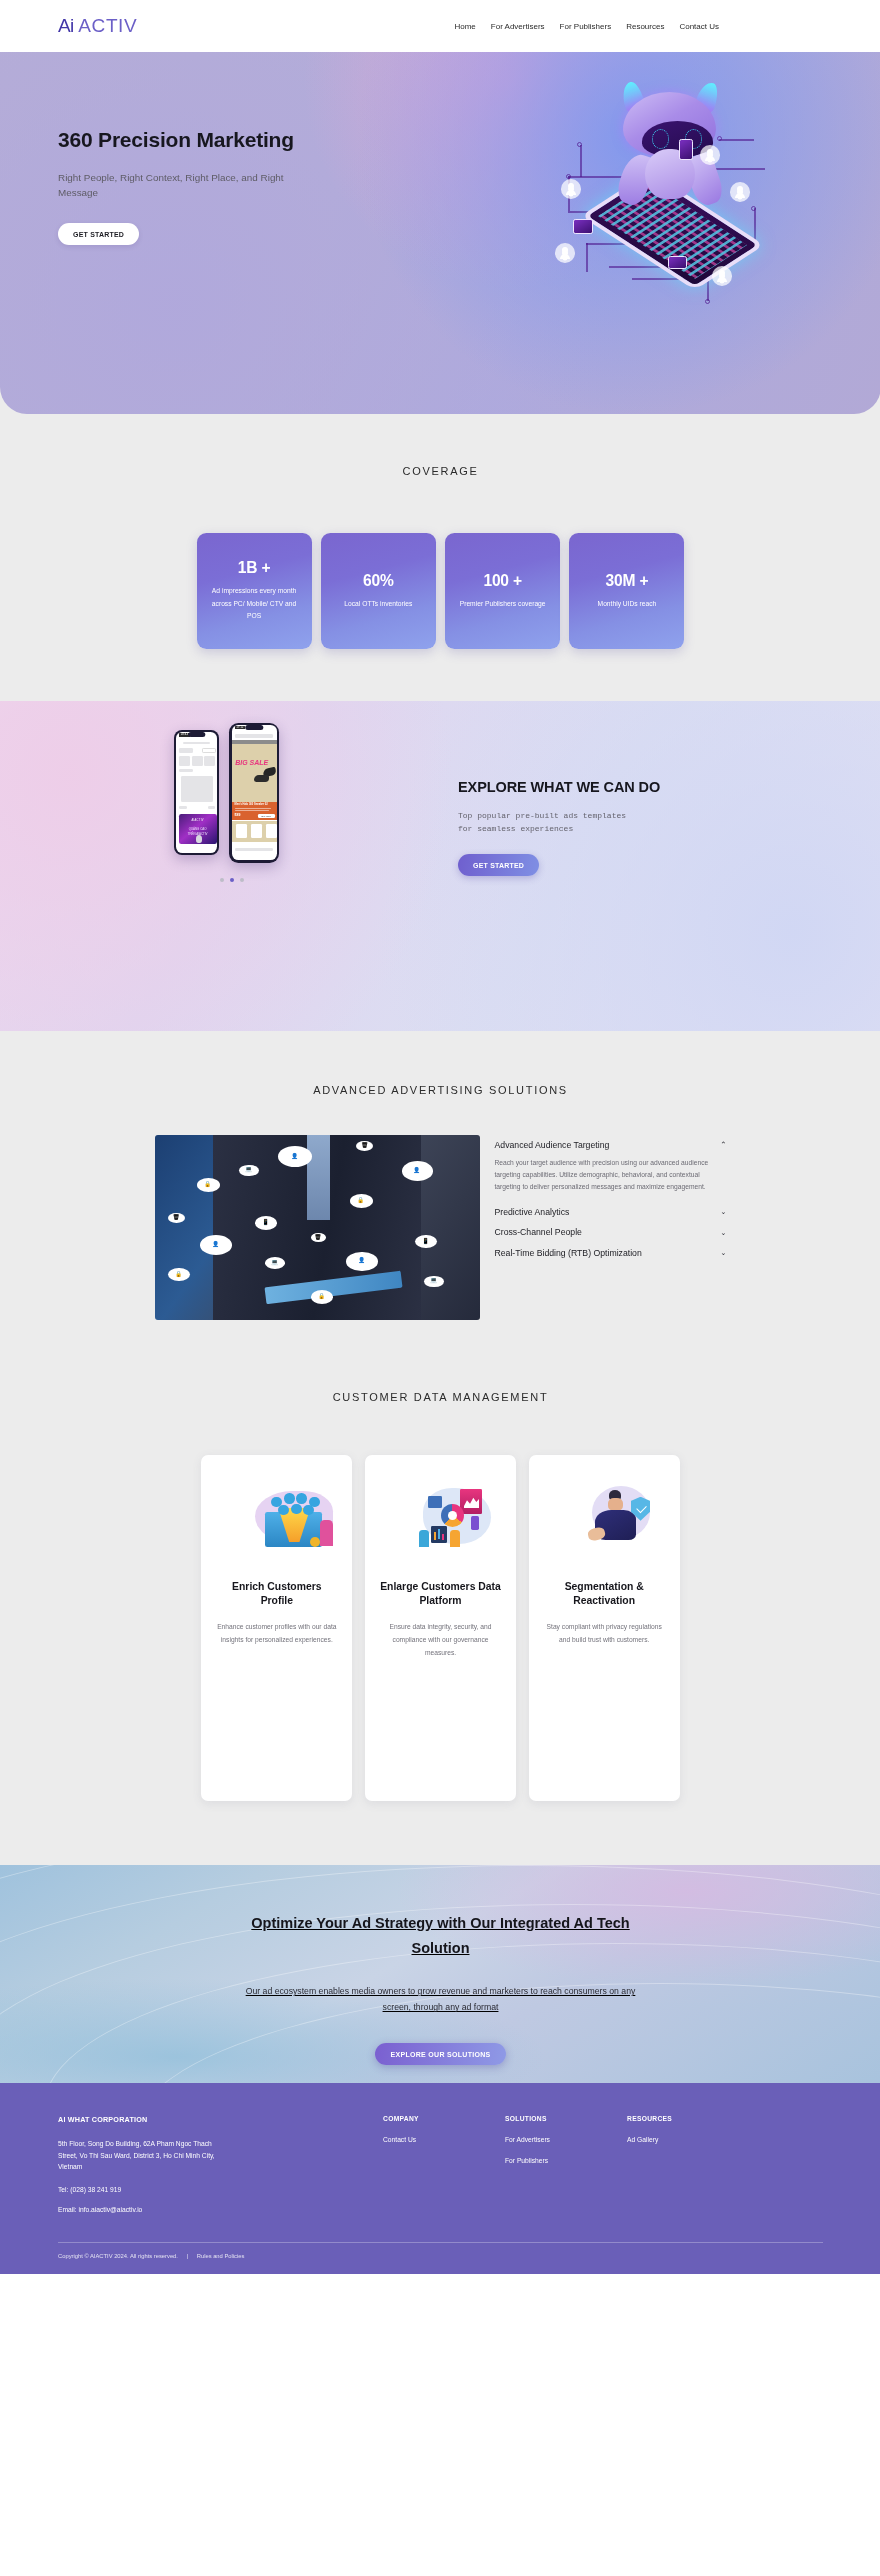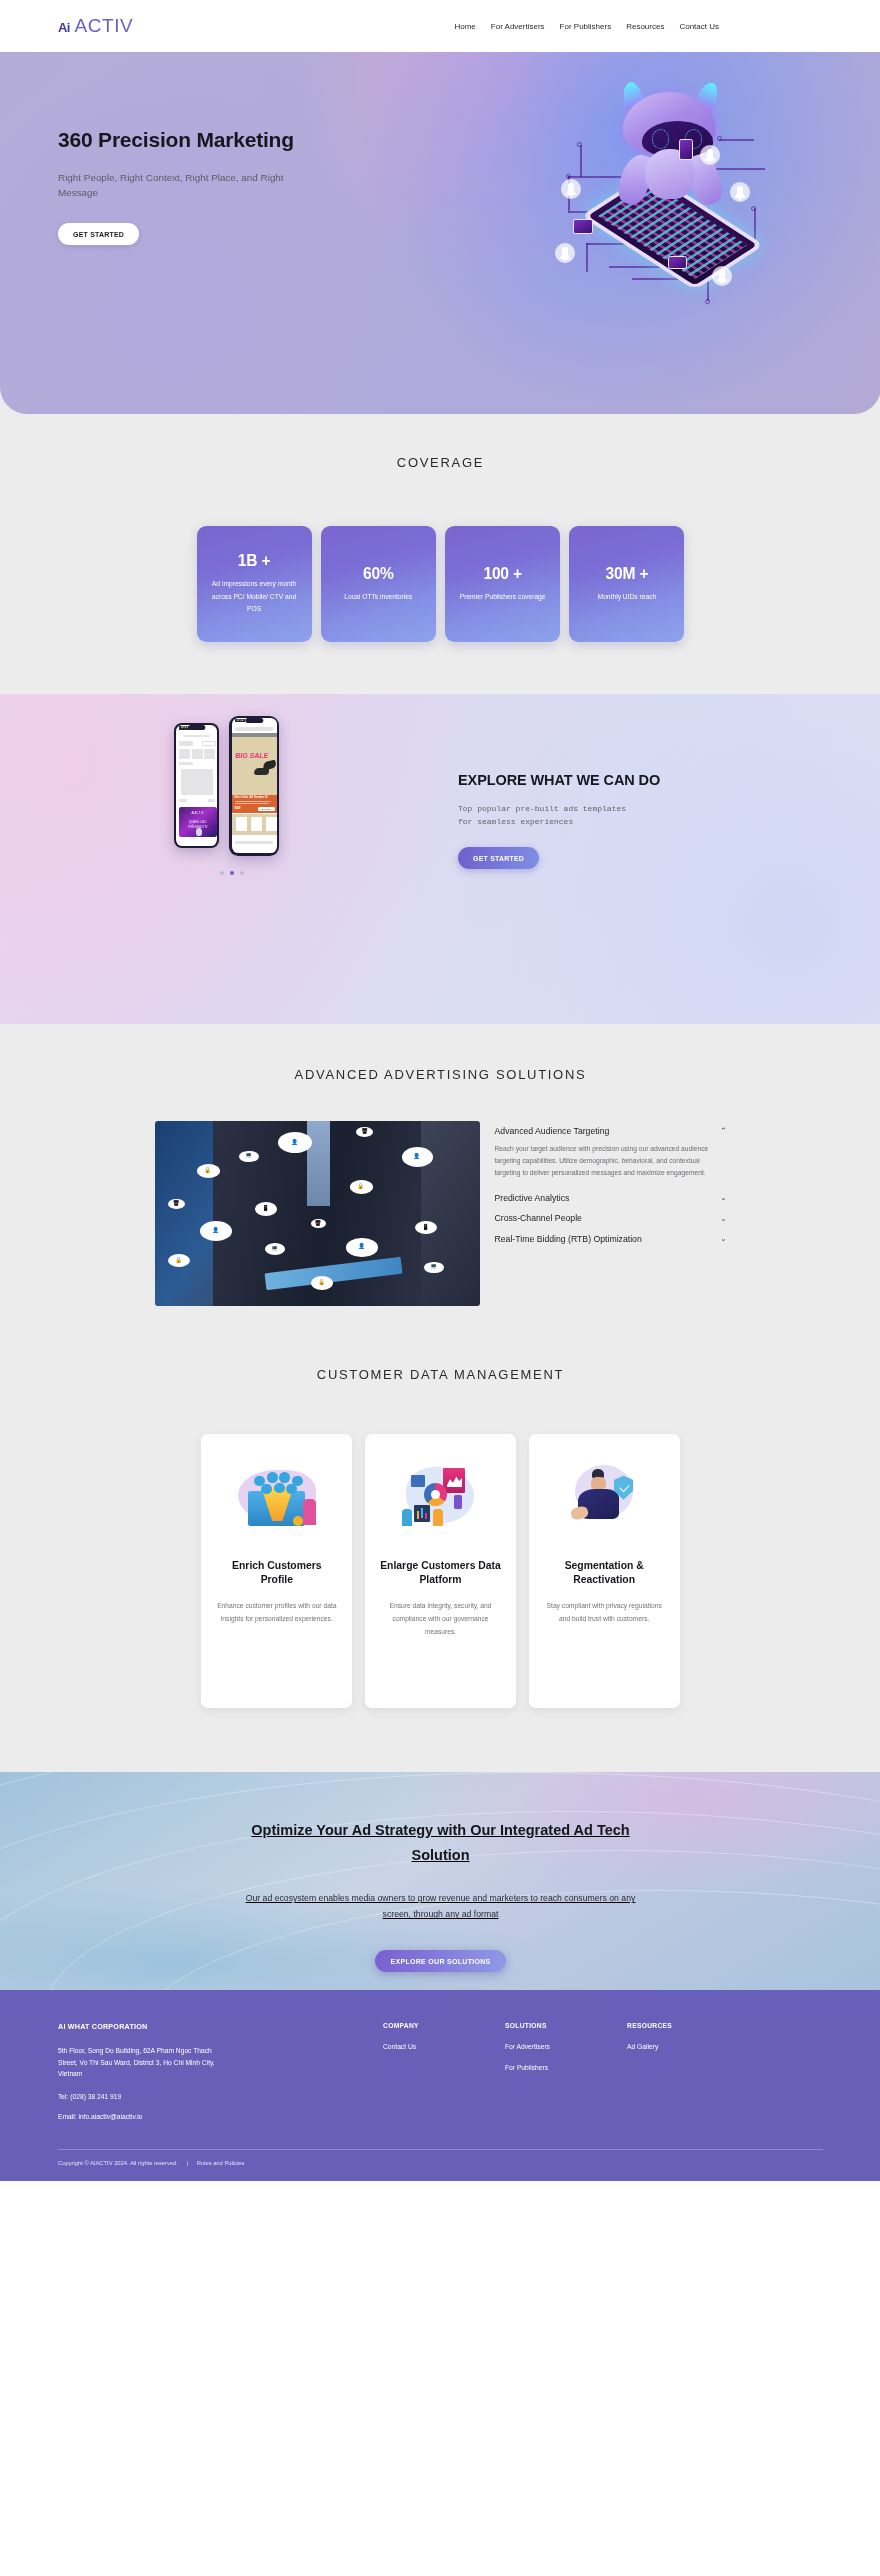--- a/index.html
+++ b/index.html
@@ -15,21 +15,21 @@
     height: 52px;
     background: #ffffff;
     display: flex;
     align-items: center;
     padding: 0 58px;
     position: relative;
     z-index: 20;
   }
   .logo { display: flex; align-items: baseline; gap: 4.6px; }
   .logo-ai {
-    font-size: 13px; font-weight: 700; letter-spacing: -0.6px;
+    font-size: 19px; font-weight: 400; letter-spacing: -0.6px;
     color: #4236a8; font-family: "Liberation Sans", sans-serif;
   }
   .logo-activ {
     font-size: 19px; font-weight: 400; letter-spacing: 0.6px;
     color: #6b5fc7; font-family: "Liberation Sans", sans-serif;
   }
   .nav-links {
     margin-left: auto; margin-right: 104px;
     display: flex; align-items: center; gap: 15px;
   }
@@ -108,22 +108,22 @@
   .node { position: absolute; width: 5.2px; height: 5.2px; border: 0.9px solid rgba(78,22,140,.7); border-radius: 50%; }
   .uid { position: absolute; width: 19.7px; height: 19.7px; border-radius: 50%;
          background: rgba(255,255,255,.72); display: flex; align-items: center; justify-content: center; }
   .uid::before { content:""; width: 5.8px; height: 5.8px; border-radius: 50%; background: #fff; box-shadow: 0 5.2px 0 -0.6px #fff, 0 0 0 0 #fff; }
   .uid span { position: absolute; bottom: 4px; width: 10.4px; height: 5.2px; border-radius: 5.2px 5.2px 0 0; background: #fff; }
   .uid em { position: absolute; top: 4px; width: 5.8px; height: 5.8px; border-radius: 50%; background: #fff; }
   .dev { position: absolute; background: linear-gradient(150deg,#7a2fc0,#3c1070); border: 1.2px solid #efe6ff; border-radius: 2.3px; }
 
   
   .sec-title {
-    text-align: center; font-size: 13px; letter-spacing: 1.7px;
-    color: #2b2b2b; font-weight: 400; text-transform: uppercase;
+    text-align: center; font-size: 11px; letter-spacing: 1.7px;
+    color: #2b2b2b; font-weight: 400; text-transform: uppercase; margin-top: 10px;
   }
 
   
   .coverage { background: #ececec; padding: 41px 0 52px; }
   .cov-cards { display: flex; justify-content: center; gap: 9.3px; margin-top: 56px; }
   .cov-card {
     width: 115px; height: 116px; border-radius: 9.3px;
     background: linear-gradient(165deg,#7a66cf 0%,#7b6ed6 35%,#8590e4 70%,#8fa2ed 100%);
     box-shadow: 0 3.5px 10.4px rgba(90,80,160,.22);
     display: flex; flex-direction: column; align-items: center; justify-content: center;
@@ -184,23 +184,23 @@
   .acc-head { display: flex; align-items: center; justify-content: space-between;
               padding: 5.2px 0; cursor: pointer; }
   .acc-head h4 { font-size: 8.7px; font-weight: 400; color: #1c1c22; }
   .chev { font-size: 7.5px; color: #3a3a42; line-height: 1; }
   .acc-body { font-size: 6.7px; color: #6c6b74; line-height: 1.85; padding: 1.2px 0 8px; }
 
   
   .cdm { background: #ececec; padding: 61px 0 64px; }
   .cdm-cards { display: flex; justify-content: center; gap: 12.7px; margin-top: 52px; }
   .cdm-card {
-    width: 151px; height: 274px; background: #fff; border-radius: 7px;
+    width: 151px; height: 346px; background: #fff; border-radius: 7px;
     box-shadow: 0 2.3px 9.3px rgba(90,90,120,.10);
-    padding: 21px 15px; display: flex; flex-direction: column; align-items: center;
+    padding: 21px 15px; display: flex; flex-direction: column; align-items: flex-end;
   }
   .cdm-ill { width: 87px; height: 70px; position: relative; margin-top: 8px; }
   .cdm-h { margin-top: 25.5px; font-size: 10.4px; font-weight: 700; color: #16161c;
            text-align: center; line-height: 1.35; }
   .cdm-p { margin-top: 12.7px; font-size: 6.7px; color: #73727b; text-align: center; line-height: 1.95; }
 
   
   .cta {
     height: 168px; position: relative; overflow: hidden;
     background:

